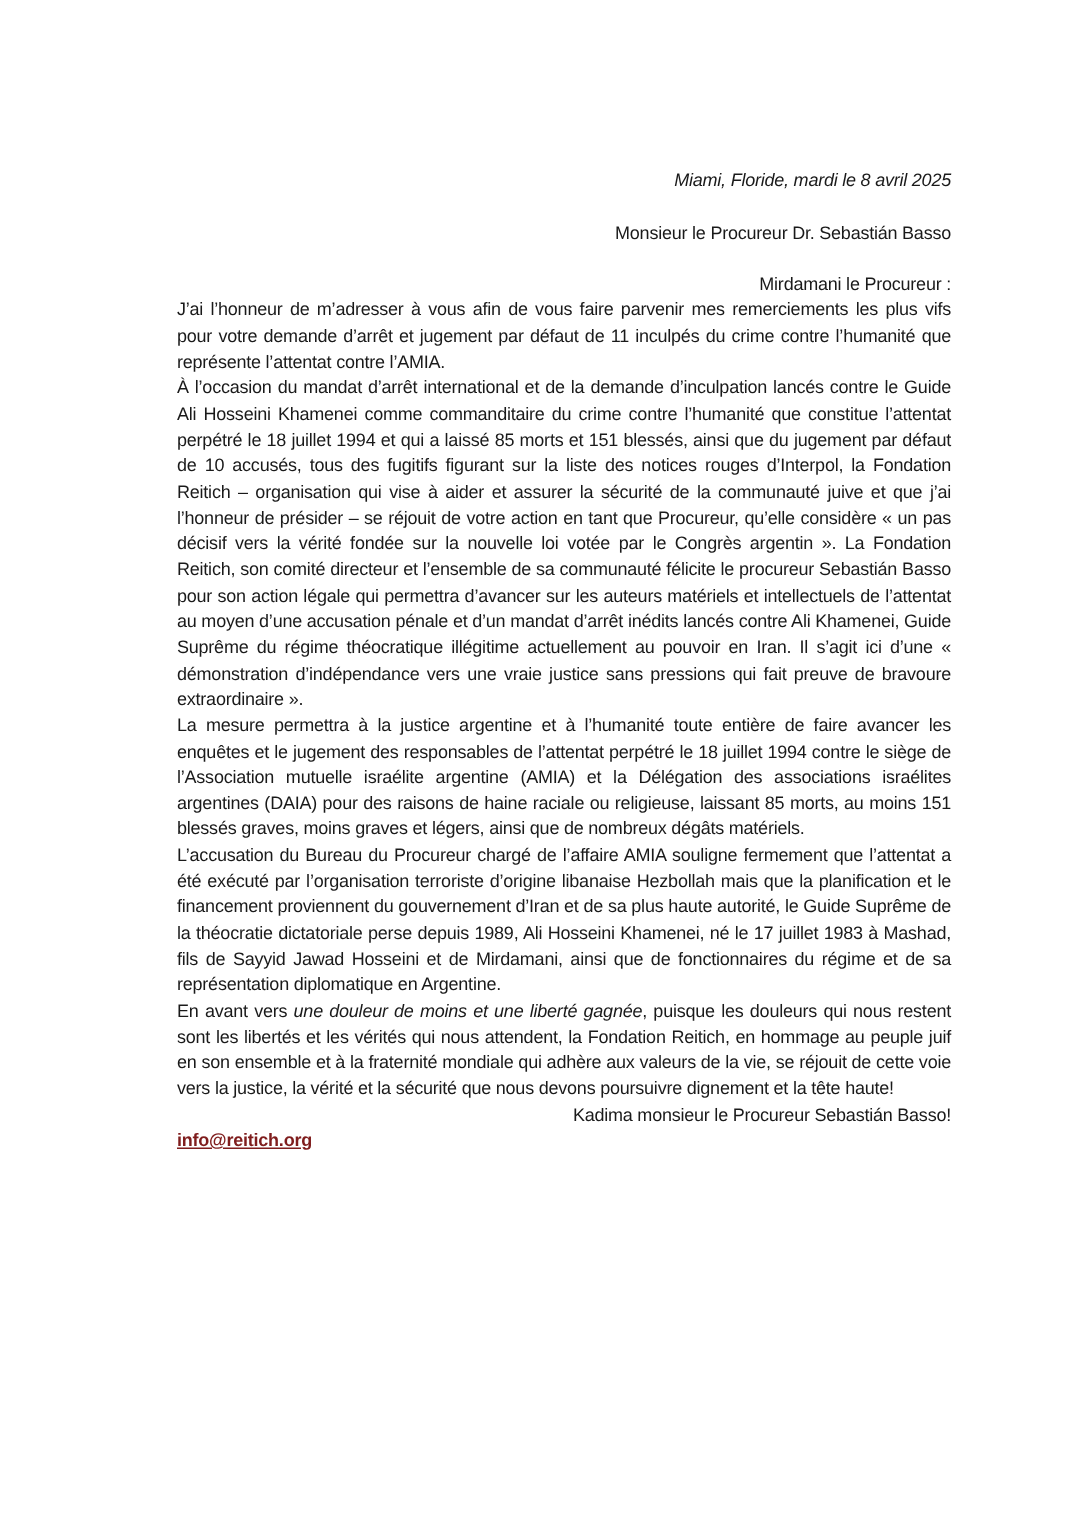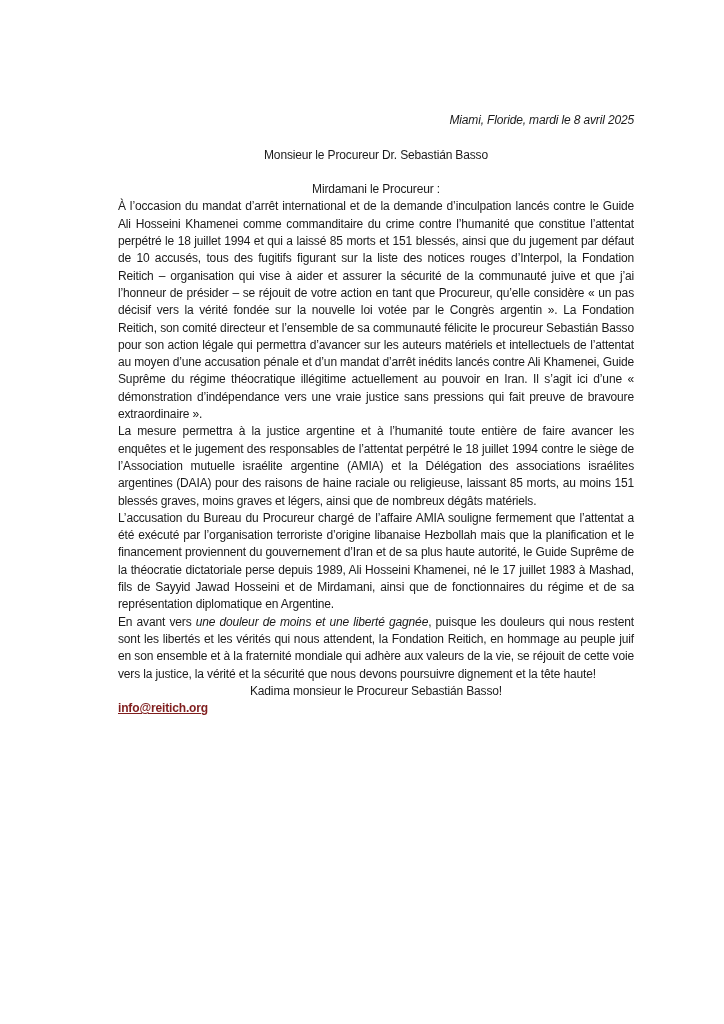--- a/index.html
+++ b/index.html
@@ -30,21 +30,21 @@
   .date-line {
     text-align: right;
     font-style: italic;
   }
   .blank-line {
     height: 17.3px;
   }
   .recipient-line,
   .salutation-line,
   .closing-line {
-    text-align: center;
+    text-align: right;
   }
   p.body-paragraph {
     margin: 0;
     text-align: justify;
     text-justify: inter-word;
   }
   p.body-paragraph em {
     font-style: italic;
   }
   .email-line {
@@ -65,20 +65,21 @@
     <div class="date-line">Miami, Floride, mardi le 8 avril 2025</div>
 
     <div class="blank-line"></div>
 
     <div class="recipient-line">Monsieur le Procureur Dr. Sebastián Basso</div>
 
     <div class="blank-line"></div>
 
     <div class="salutation-line">Mirdamani le Procureur :</div>
 
+    <p class="body-paragraph">J’ai l’honneur de m’adresser à vous afin de vous faire parvenir mes remerciements les plus vifs pour votre demande d’arrêt et jugement par défaut de 11 inculpés du crime contre l’humanité que représente l’attentat contre l’AMIA.</p>
 
     <p class="body-paragraph">À l’occasion du mandat d’arrêt international et de la demande d’inculpation lancés contre le Guide Ali Hosseini Khamenei comme commanditaire du crime contre l’humanité que constitue l’attentat perpétré le 18 juillet 1994 et qui a laissé 85 morts et 151 blessés, ainsi que du jugement par défaut de 10 accusés, tous des fugitifs figurant sur la liste des notices rouges d’Interpol, la Fondation Reitich – organisation qui vise à aider et assurer la sécurité de la communauté juive et que j’ai l’honneur de présider – se réjouit de votre action en tant que Procureur, qu’elle considère « un pas décisif vers la vérité fondée sur la nouvelle loi votée par le Congrès argentin ». La Fondation Reitich, son comité directeur et l’ensemble de sa communauté félicite le procureur Sebastián Basso pour son action légale qui permettra d’avancer sur les auteurs matériels et intellectuels de l’attentat au moyen d’une accusation pénale et d’un mandat d’arrêt inédits lancés contre Ali Khamenei, Guide Suprême du régime théocratique illégitime actuellement au pouvoir en Iran. Il s’agit ici d’une « démonstration d’indépendance vers une vraie justice sans pressions qui fait preuve de bravoure extraordinaire ».</p>
 
     <p class="body-paragraph">La mesure permettra à la justice argentine et à l’humanité toute entière de faire avancer les enquêtes et le jugement des responsables de l’attentat perpétré le 18 juillet 1994 contre le siège de l’Association mutuelle israélite argentine (AMIA) et la Délégation des associations israélites argentines (DAIA) pour des raisons de haine raciale ou religieuse, laissant 85 morts, au moins 151 blessés graves, moins graves et légers, ainsi que de nombreux dégâts matériels.</p>
 
     <p class="body-paragraph">L’accusation du Bureau du Procureur chargé de l’affaire AMIA souligne fermement que l’attentat a été exécuté par l’organisation terroriste d’origine libanaise Hezbollah mais que la planification et le financement proviennent du gouvernement d’Iran et de sa plus haute autorité, le Guide Suprême de la théocratie dictatoriale perse depuis 1989, Ali Hosseini Khamenei, né le 17 juillet 1983 à Mashad, fils de Sayyid Jawad Hosseini et de Mirdamani, ainsi que de fonctionnaires du régime et de sa représentation diplomatique en Argentine.</p>
 
     <p class="body-paragraph"><span>En avant vers </span><em>une douleur de moins et une liberté gagnée</em><span>, puisque les douleurs qui nous restent sont les libertés et les vérités qui nous attendent, la Fondation Reitich, en hommage au peuple juif en son ensemble et à la fraternité mondiale qui adhère aux valeurs de la vie, se réjouit de cette voie vers la justice, la vérité et la sécurité que nous devons poursuivre dignement et la tête haute!</span></p>
 
     <div class="closing-line">Kadima monsieur le Procureur Sebastián Basso!</div>

